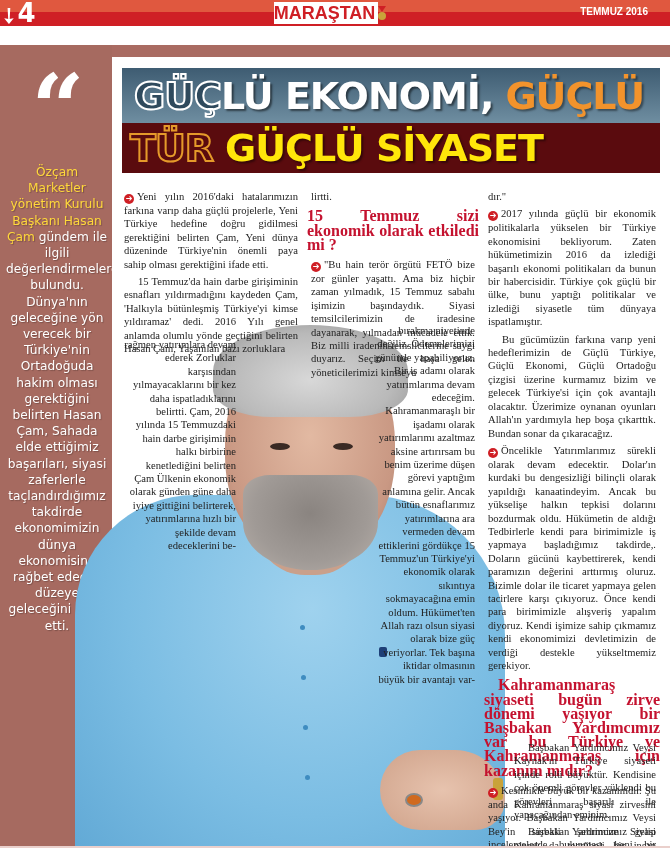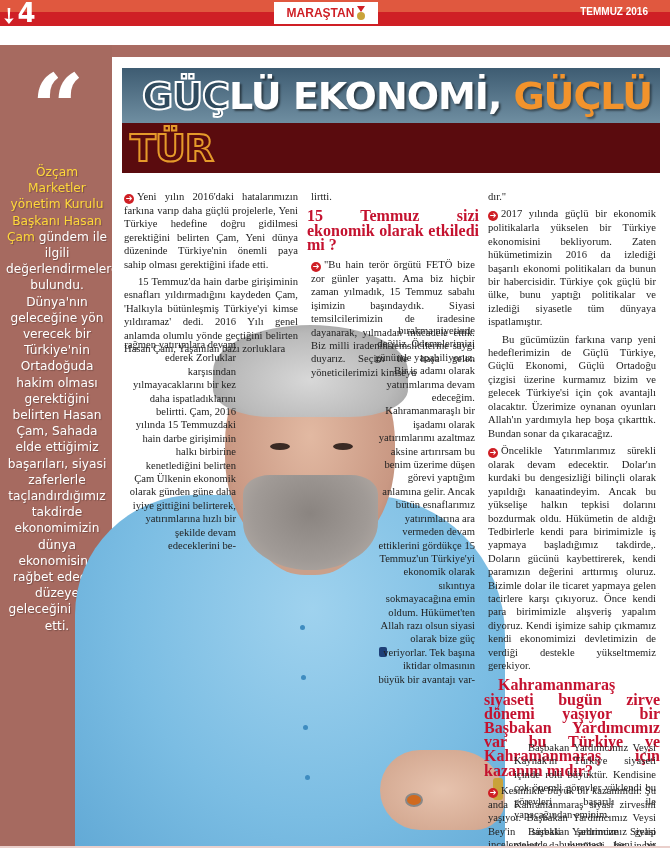--- a/index.html
+++ b/index.html
@@ -17,21 +17,21 @@
       position: absolute; left: 0; top: 0; width: 44px; height: 26px;
       color: #fff; font-family: "DejaVu Sans", sans-serif; font-weight: bold;
       font-size: 26px; line-height: 26px; letter-spacing: -2px;
     }
     .page-num .arrow { display: inline-block; transform: rotate(45deg); font-size: 22px; margin-right: 1px; }
     .logo {
       position: absolute; left: 274px; top: 2px; width: 104px; height: 22px;
       background: #fff; display: flex; align-items: center; justify-content: center;
     }
     .logo-text {
-      font-family: "Liberation Sans", sans-serif; font-weight: bold; font-size: 12px;
+      font-family: "Liberation Sans", sans-serif; font-weight: bold; font-size: 18px;
       color: #cf1f25; letter-spacing: 0px;
     }
     .logo-medal {
       width: 8px; height: 14px; margin-left: 3px; position: relative;
     }
     .logo-medal .ribbon { position: absolute; top: 0; left: 0; width: 0; height: 0;
       border-left: 4px solid transparent; border-right: 4px solid transparent; border-top: 6px solid #cf1f25; }
     .logo-medal .coin { position: absolute; top: 6px; left: 0; width: 8px; height: 8px; border-radius: 50%; background: #c9a33a; }
     .issue-date {
       position: absolute; right: 22px; top: 6px;
@@ -65,21 +65,21 @@
       background: #fff;
     }
 
     
     .headline {
       position: absolute; left: 122px; top: 68px; width: 538px; height: 108px;
     }
     .hl-row1 {
       height: 55px;
       background: linear-gradient(#3e5c72, #6f8ea1);
-      display: flex; align-items: center; padding-left: 20px;
+      display: flex; align-items: center; padding-left: 12px;
       font-family: "DejaVu Sans", sans-serif; font-weight: bold; font-size: 38px;
       letter-spacing: -1px; white-space: nowrap;
     }
     .hl-row2 {
       height: 50px;
       background: #5a0b0e;
       display: flex; align-items: center; padding-left: 8px;
       font-family: "DejaVu Sans", sans-serif; font-weight: bold; font-size: 38px;
       letter-spacing: -1px; white-space: nowrap; text-align: right;
     }
@@ -184,20 +184,21 @@
 <div class="headline">
   <div class="hl-row1">
     <span class="w-outline-light">GÜÇ</span>
       <span class="w-white">LÜ EKONOMİ,</span>
       <span class="sp"></span>
       <span class="w-orange">GÜÇLÜ</span>
   </div>
   <div class="hl-row2">
     <span class="w-outline-dark">TÜR</span>
       <span class="sp"></span>
+      <span class="w-yellow">GÜÇLÜ SİYASET</span>
   </div>
 </div>
 
 <div class="photo">
   <div class="shirt"></div>
   <div class="neck"></div>
   <div class="head"></div>
   <div class="hair"></div>
   <div class="eye l"></div>
   <div class="eye r"></div>

